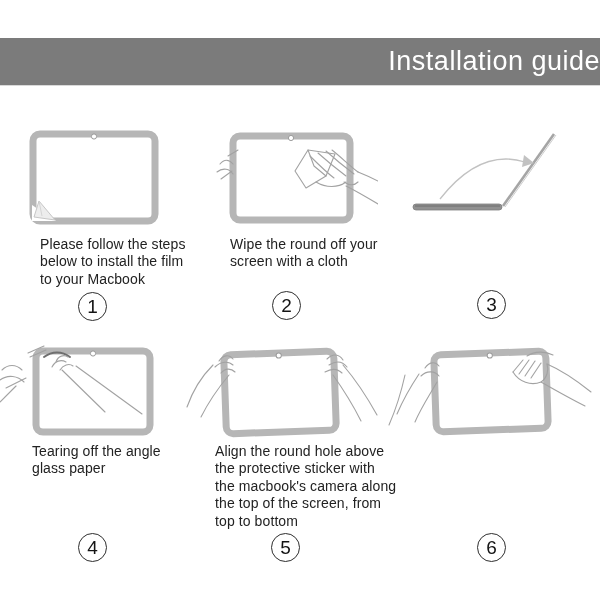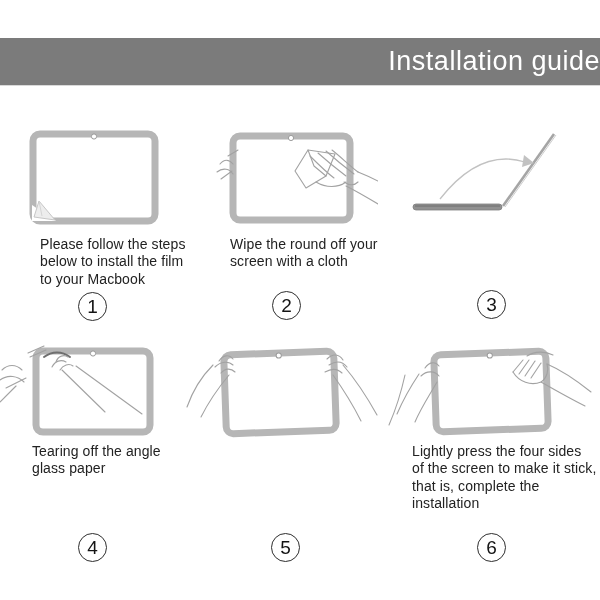--- a/index.html
+++ b/index.html
@@ -129,23 +129,25 @@
     <path class="art" d="M42,44 C34,58 26,70 20,84"></path>
   </svg>
 
   <div class="caption" style="left:40px;top:236px;width:165px">Please follow the steps
 below to install the film
 to your Macbook</div>
   <div class="caption" style="left:230px;top:236px;width:160px">Wipe the round off your
 screen with a cloth</div>
   <div class="caption" style="left:32px;top:443px;width:160px">Tearing off the angle
 glass paper</div>
-  <div class="caption" style="left:412px;top:443px;width:185px">Lightly press the four sides
-of the screen to make it stick,
-that is, complete the installation</div>
+  <div class="caption" style="left:215px;top:443px;width:185px">Align the round hole above
+the protective sticker with
+the macbook's camera along
+the top of the screen, from
+top to bottom</div>
 
   <div class="badge" style="left:78px;top:292px">1</div>
   <div class="badge" style="left:272px;top:291px">2</div>
   <div class="badge" style="left:477px;top:290px">3</div>
   <div class="badge" style="left:78px;top:533px">4</div>
   <div class="badge" style="left:271px;top:533px">5</div>
   <div class="badge" style="left:477px;top:533px">6</div>
 
 </div>
 

